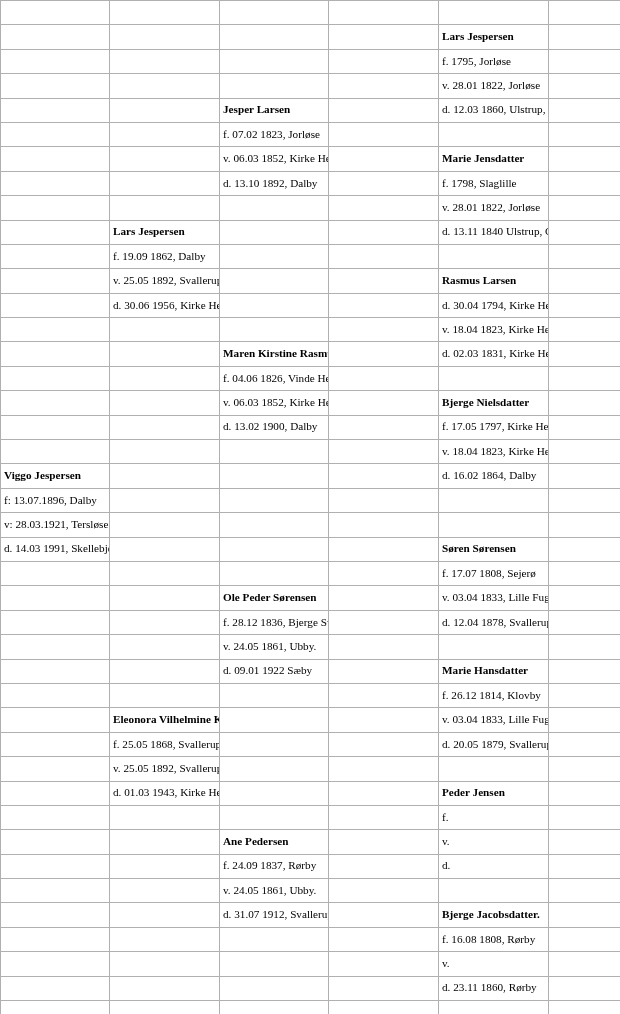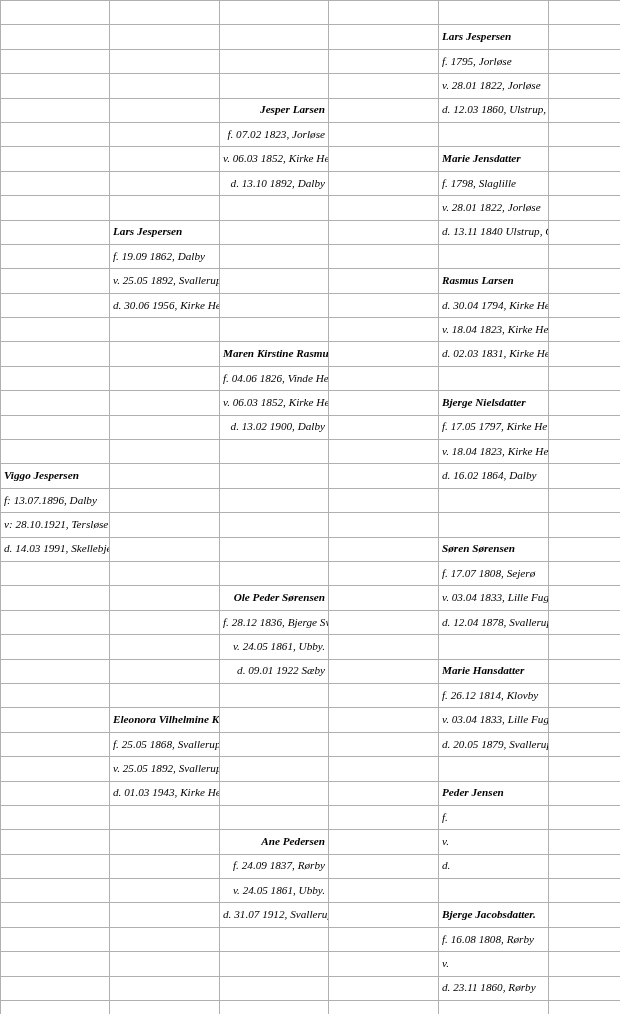--- a/index.html
+++ b/index.html
@@ -25,33 +25,32 @@
     height: 23.4px;
     padding: 0 3px;
     vertical-align: middle;
     white-space: nowrap;
     overflow: hidden;
     font-size: 11.2px;
     line-height: 1.05;
   }
   td.c0 { width: 102px; margin-top: 16px; }
   td.c1 { width: 103px; }
-  td.c2 { width: 102px; text-align: right; }
+  td.c2 { width: 102px; }
   td.c3 { width: 103px; }
   td.c4 { width: 103px; }
   td.c5 { width: 103px; }
   .name {
     font-weight: bold;
   }
   
   .spill {
     overflow: visible;
     position: relative;
     z-index: 2;
-    font-style: italic;
   }
 </style>
 </head>
 <body>
 
 <table class="ancestry">
   <tbody>
       <tr>
         <td class="c0"></td>
         <td class="c1"></td>
@@ -214,21 +213,21 @@
       </tr>
       <tr>
         <td class="c0 spill">f: 13.07.1896, Dalby</td>
         <td class="c1"></td>
         <td class="c2"></td>
         <td class="c3"></td>
         <td class="c4"></td>
         <td class="c5"></td>
       </tr>
       <tr>
-        <td class="c0 spill">v: 28.10.1921, Tersløse</td>
+        <td class="c0 spill">v: 28.03.1921, Tersløse</td>
         <td class="c1"></td>
         <td class="c2"></td>
         <td class="c3"></td>
         <td class="c4"></td>
         <td class="c5"></td>
       </tr>
       <tr>
         <td class="c0 spill">d. 14.03 1991, Skellebjerg, Tersløse</td>
         <td class="c1"></td>
         <td class="c2"></td>

